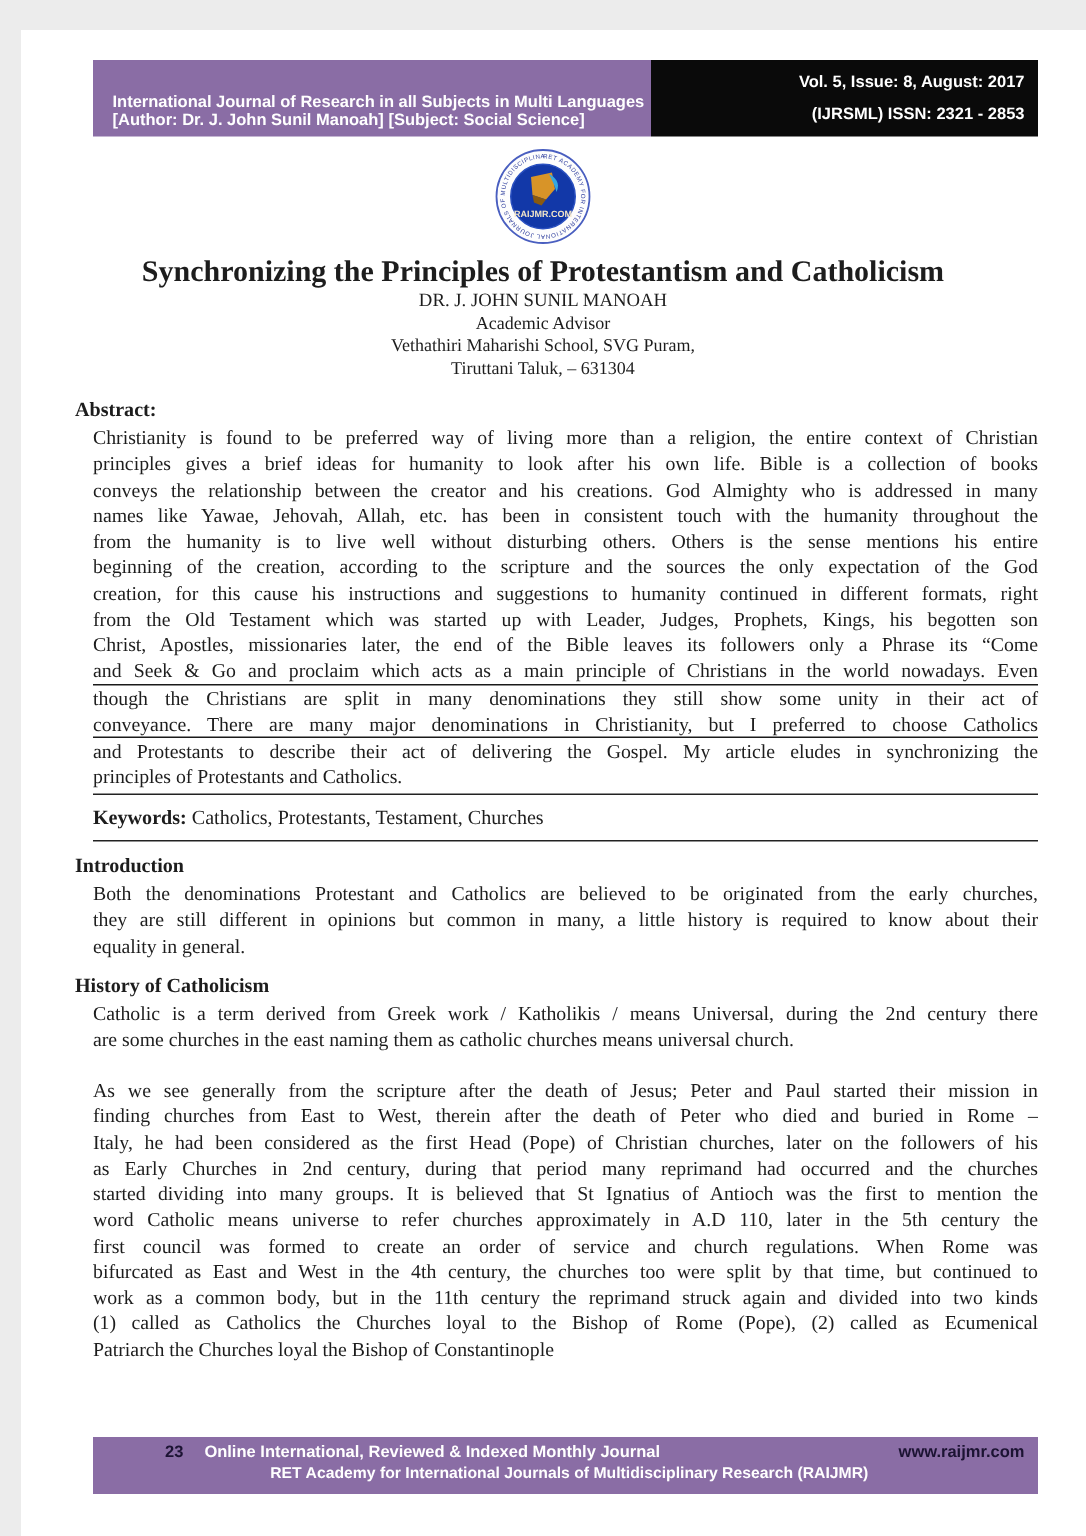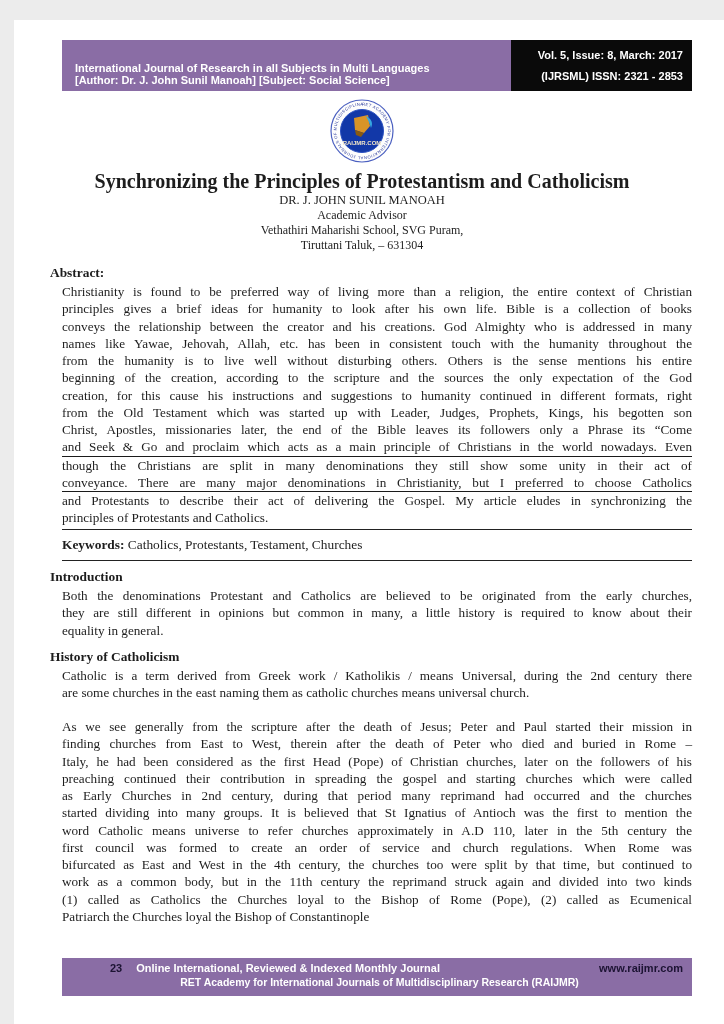--- a/index.html
+++ b/index.html
@@ -8,21 +8,21 @@
     background:#ffffff; font-family:"Liberation Serif", serif; color:#1d1d1d;
   }
   :root { --purple:#8a6da5; --blackbox:#0a0a0a; --darktext:#1c1333; }
 
   .scan-edge-left { position:absolute; left:0; top:0; width:14px; height:1024px; background:#ececec; }
   .scan-edge-top  { position:absolute; left:0; top:0; width:724px; height:20px; background:#ececec; }
 
   
   .header-bar { position:absolute; left:62px; top:40px; width:630px; height:51px; display:flex; font-family:"Liberation Sans", sans-serif; }
   .header-left {
-    width:449px; height:100%; background:var(--purple); color:#ffffff;
+    width:372px; height:100%; background:var(--purple); color:#ffffff;
     display:flex; flex-direction:column; justify-content:space-around;
     padding:22px 0 5px 13px; box-sizing:border-box; font-weight:bold; font-size:11px;
   }
   .header-right {
     flex:1; height:100%; background:var(--blackbox); color:#ffffff;
     display:flex; flex-direction:column; justify-content:space-around; align-items:flex-end;
     padding:5px 9px 5px 0; box-sizing:border-box; font-weight:bold; font-size:11px;
   }
 
   
@@ -62,21 +62,21 @@
 
 <div class="scan-edge-left"></div>
 <div class="scan-edge-top"></div>
 
 <div class="header-bar">
   <div class="header-left">
     <div>International Journal of Research in all Subjects in Multi Languages</div>
     <div>[Author: Dr. J. John Sunil Manoah] [Subject: Social Science]</div>
   </div>
   <div class="header-right">
-    <div>Vol. 5, Issue: 8, March: 2017</div>
+    <div>Vol. 5, Issue: 8, August: 2017</div>
     <div>(IJRSML)  ISSN: 2321 - 2853</div>
   </div>
 </div>
 
 <div class="logo-wrap">
   <svg width="64" height="64" viewBox="0 0 64 64">
     <circle cx="32" cy="32" r="31" fill="#fdfdfd" stroke="#4a5fc0" stroke-width="1.2"></circle>
     <defs>
       <path id="ringPath" d="M 32,6.5 A 25.5,25.5 0 1 1 31.99,6.5"></path>
     </defs>
@@ -132,21 +132,20 @@
 
 <div class="heading" style="top:649px;">History of Catholicism</div>
 <div class="lines" style="top:667px;">
     <div class="tline">Catholic is a term derived from Greek work / Katholikis / means Universal, during the 2nd century there</div>
     <div class="tline last">are some churches in the east naming them as catholic churches means universal church.</div>
   </div>
 <div class="lines" style="top:718px;">
     <div class="tline">As we see generally from the scripture after the death of Jesus; Peter and Paul started their mission in</div>
     <div class="tline">finding churches from East to West, therein after the death of Peter who died and buried in Rome –</div>
     <div class="tline">Italy, he had been considered as the first Head (Pope) of Christian churches, later on the followers of his</div>
-    <div class="tline">preaching continued their contribution in spreading the gospel and starting churches which were called</div>
     <div class="tline">as Early Churches in 2nd century, during that period many reprimand had occurred and the churches</div>
     <div class="tline">started dividing into many groups. It is believed that St Ignatius of Antioch was the first to mention the</div>
     <div class="tline">word Catholic means universe to refer churches approximately in A.D 110, later in the 5th century the</div>
     <div class="tline">first council was formed to create an order of service and church regulations. When Rome was</div>
     <div class="tline">bifurcated as East and West in the 4th century, the churches too were split by that time, but continued to</div>
     <div class="tline">work as a common body, but in the 11th century the reprimand struck again and divided into two kinds</div>
     <div class="tline">(1) called as Catholics the Churches loyal to the Bishop of Rome (Pope), (2) called as Ecumenical</div>
     <div class="tline last">Patriarch the Churches loyal the Bishop of Constantinople</div>
   </div>
 

